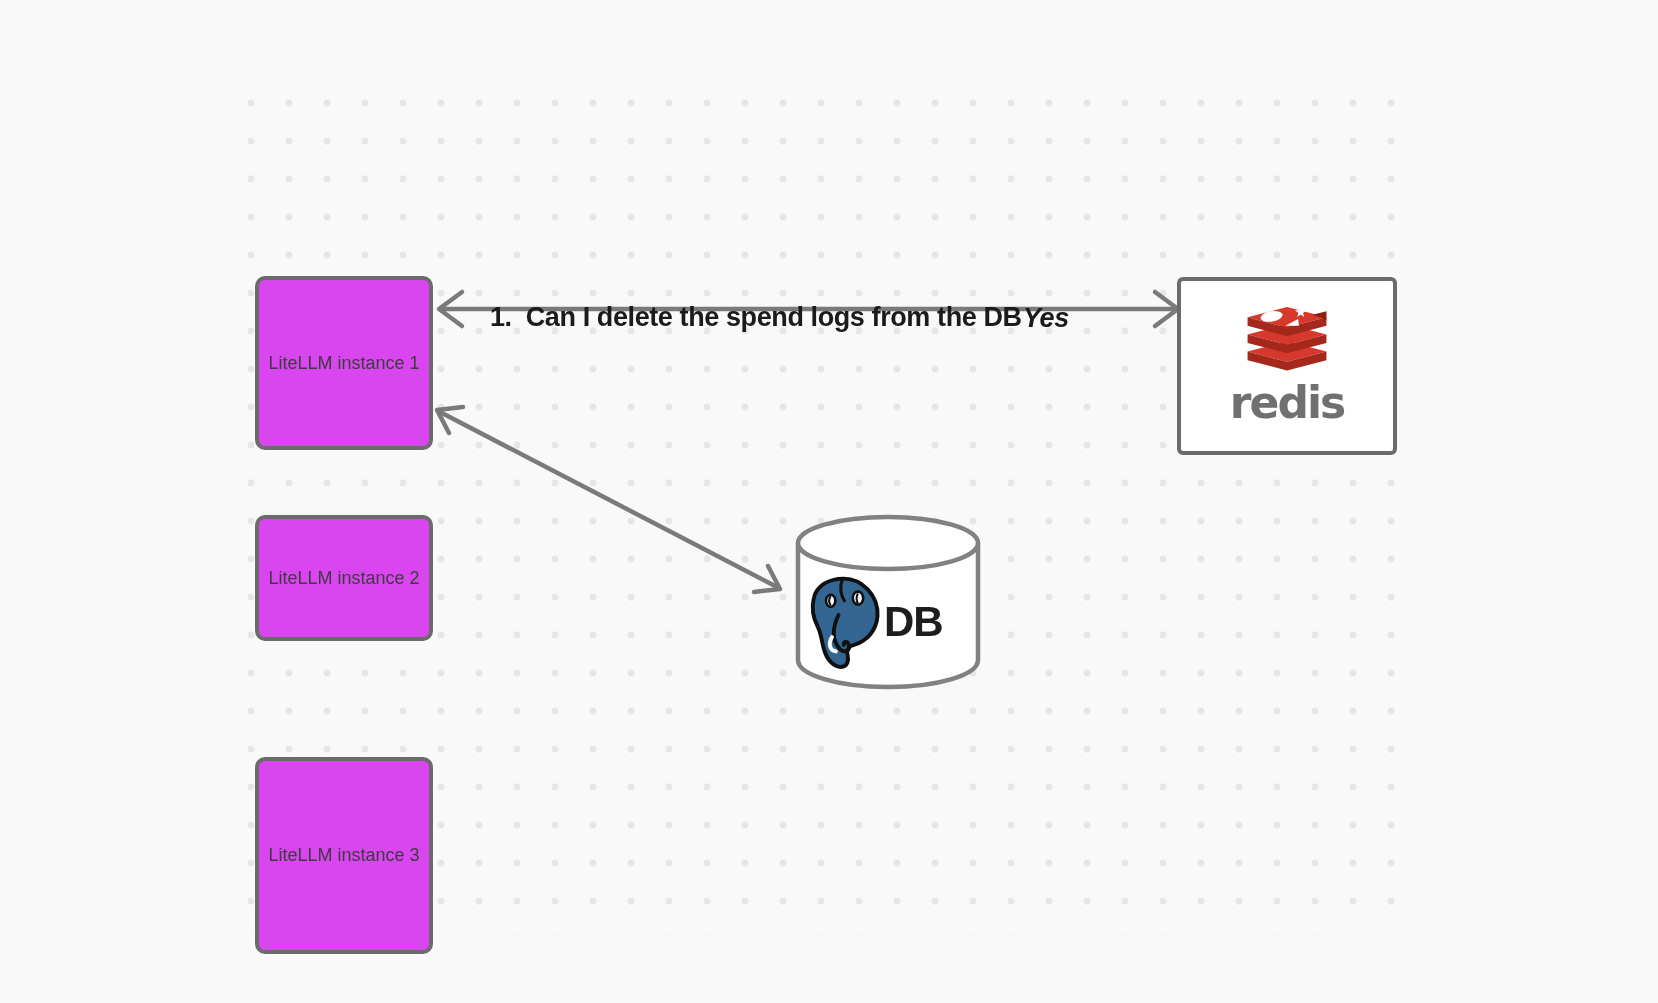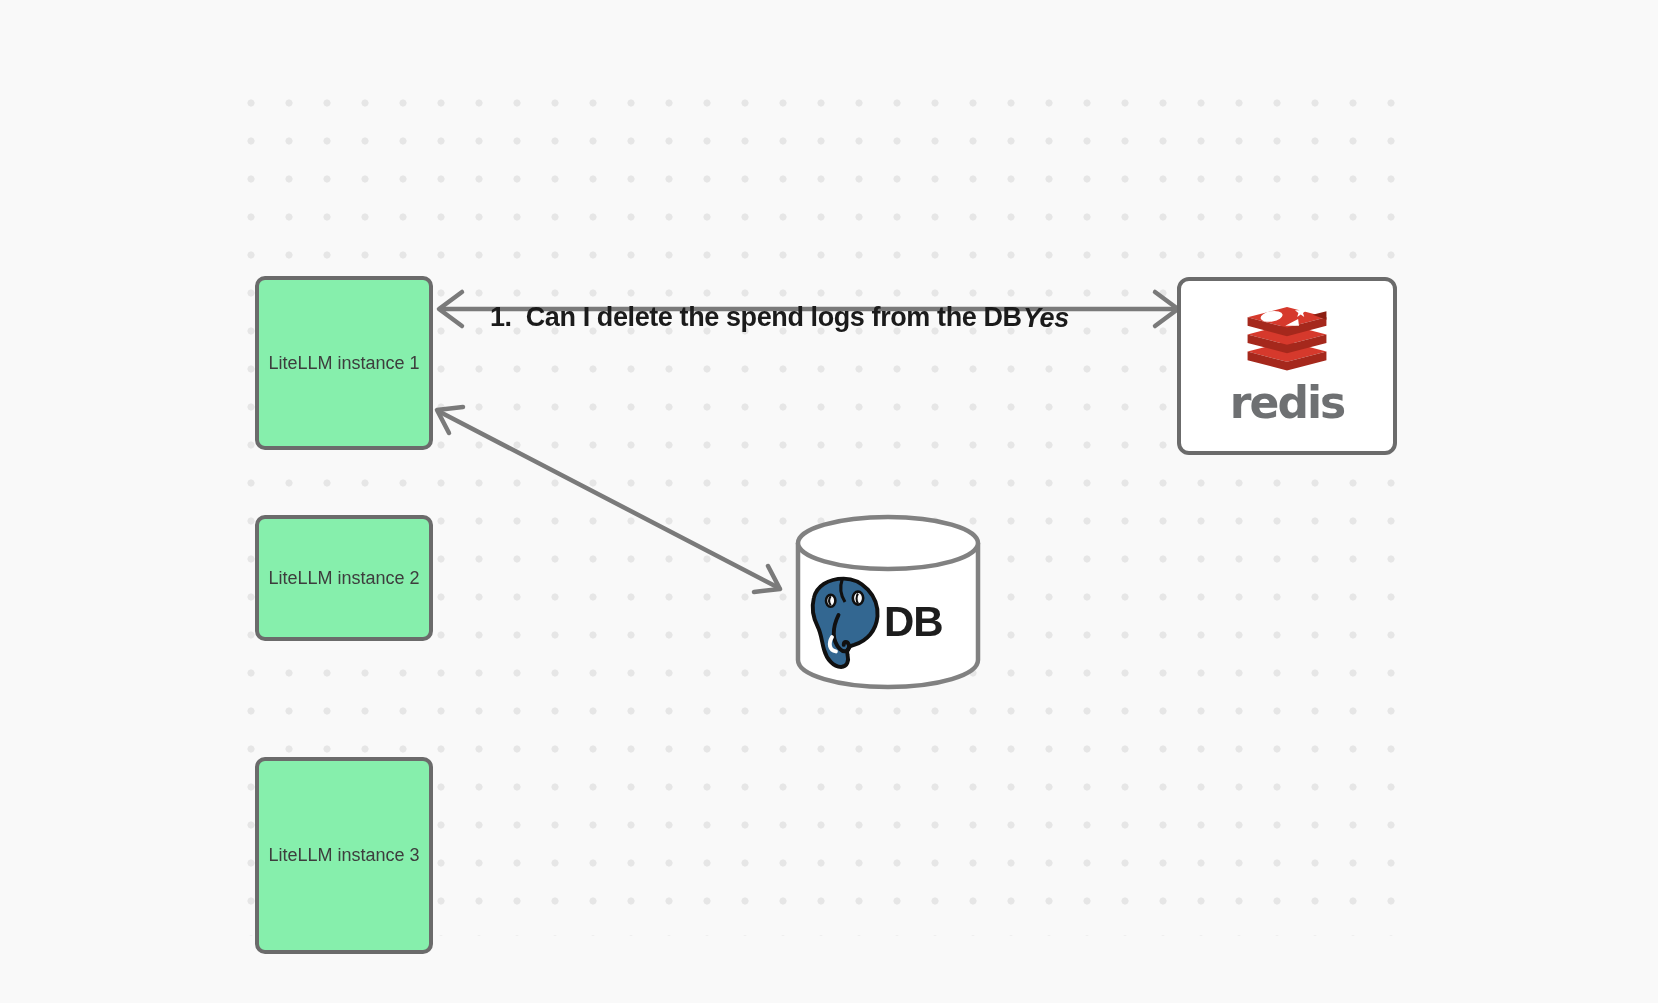--- a/index.html
+++ b/index.html
@@ -10,35 +10,35 @@
   }
   .dot-grid{
     position:absolute;left:218px;top:70px;width:1206px;height:866px;
     background-image:radial-gradient(circle,var(--dot_color,#e6e6e6) 3.2px,transparent 3.9px);
     background-size:38px 38px;
     background-position:14px 14px;
   }
   .wires{position:absolute;left:0;top:0;width:1658px;height:1003px;}
   .node-box{
     position:absolute;left:255px;width:178px;
-    background:#86efac;
+    background:#d946ef;
     border:4px solid var(--node_border,#6b6b6b);
     border-radius:10px;
     box-sizing:border-box;
     display:flex;align-items:center;justify-content:center;
     font-size:18px;color:var(--node_text,#3d3d3d);
   }
   #box1{top:276px;height:174px;}
   #box2{top:515px;height:126px;}
   #box3{top:757px;height:197px;}
   .redis-node{
     position:absolute;left:1177px;top:277px;width:220px;height:178px;
     background:#ffffff;
     border:4px solid var(--node_border,#6b6b6b);
-    border-radius:12px;
+    border-radius:6px;
     box-sizing:border-box;
     display:flex;flex-direction:column;align-items:center;justify-content:center;
   }
   .redis-wordmark{
     font-family:"DejaVu Sans",sans-serif;
     font-weight:bold;font-size:44px;line-height:1;
     letter-spacing:-2px;
     color:var(--redis_wordmark_gray,#6e7072);
     margin-top:2px;
   }

